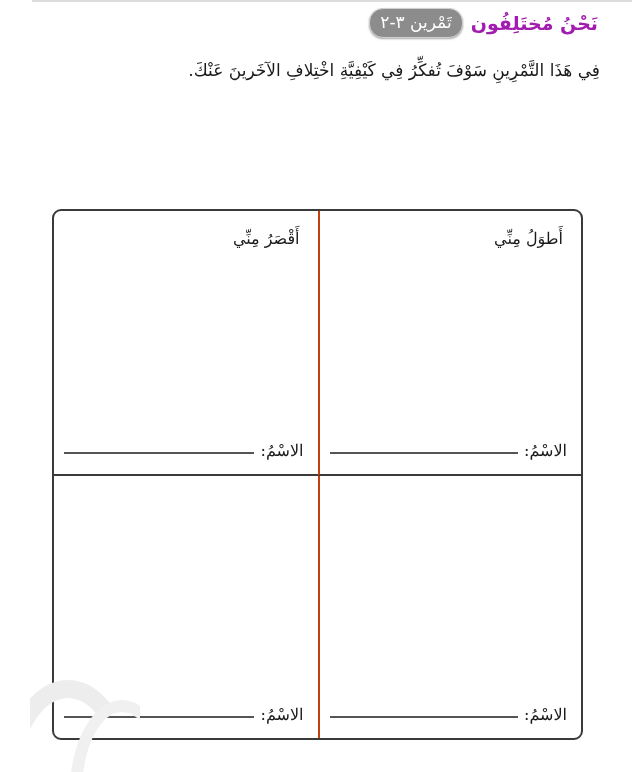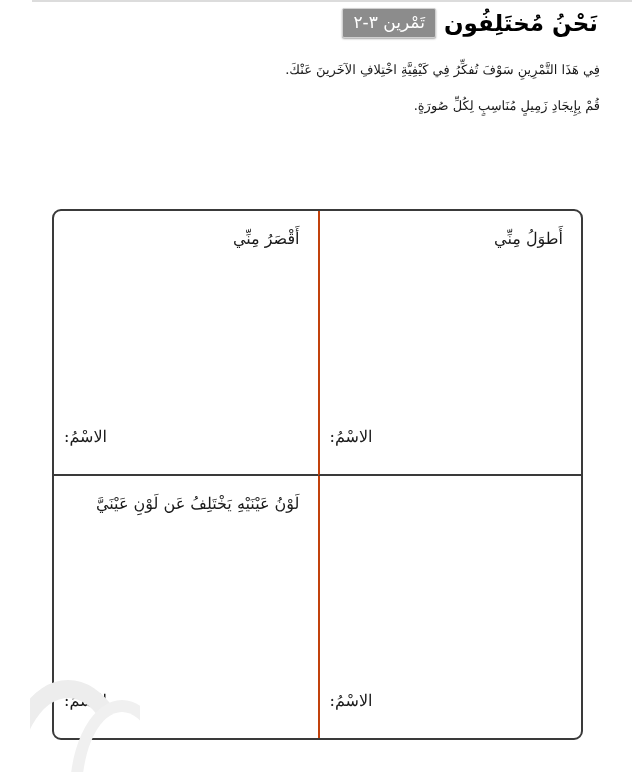--- a/index.html
+++ b/index.html
@@ -3,40 +3,40 @@
 <meta charset="utf-8">
 <style>
   html, body { margin:0; padding:0; }
   body {
     width:644px; height:772px; background:#ffffff; position:relative; overflow:hidden;
     font-family:"DejaVu Sans", sans-serif; color:#1a1a1a;
   }
   .top-rule { position:absolute; left:32px; right:12px; top:0; height:2px; background:#dcdcdc; }
   .header { position:absolute; top:8px; right:46px; display:flex; flex-direction:row-reverse; align-items:center; gap:8px; direction:rtl; }
   .badge {
-    background:#8c8c8c; color:#fff; border-radius:2px; padding:3px 10px 5px 10px;
+    background:#8c8c8c; color:#fff; border-radius:14px; padding:3px 10px 5px 10px;
     font-size:17px; box-shadow:0 1px 2px rgba(0,0,0,0.35); border:1px solid #d0d0d0;
   }
-  .title { font-size:23px; font-weight:bold; color:#000000; }
+  .title { font-size:19px; font-weight:bold; color:#a21caf; }
   .instructions { position:absolute; top:58px; right:44px; width:560px; direction:rtl; text-align:right; }
-  .instructions p { margin:0 0 12px 0; font-family:"DejaVu Serif", serif; font-size:13px; line-height:24px; }
+  .instructions p { margin:0 0 12px 0; font-family:"DejaVu Serif", serif; font-size:17px; line-height:24px; }
   .grid-box {
     position:absolute; left:52px; top:209px; width:531px; height:531px;
     border:2.5px solid #3a3a3a; border-radius:9px; box-sizing:border-box;
     display:grid; grid-template-columns:1fr 1fr; grid-template-rows:265px 1fr; overflow:hidden;
     direction:rtl;
   }
   .cell { position:relative; box-sizing:border-box; }
   .cell.c-right { border-left:2px solid #c2410c; }
   .cell.r-top { border-bottom:2px solid #3a3a3a;padding-left:36px; }
   .cell-label {
     position:absolute; top:18px; right:18px; font-family:"DejaVu Serif", serif; font-size:16px;
   }
   .name-row {
-    position:absolute; bottom:14px; right:14px; left:10px; display:flex; flex-direction:column; align-items:flex-end; gap:6px;
+    position:absolute; bottom:14px; right:14px; left:10px; display:flex; flex-direction:row; align-items:flex-end; gap:6px;
     font-family:"DejaVu Serif", serif; font-size:16px;
   }
   .name-line { flex:1; border-bottom:2px solid #555; height:0; margin-bottom:6px; }
   .watermark {
     position:absolute; left:30px; top:680px; width:110px; height:92px; overflow:hidden; pointer-events:none;
   }
   .watermark .arc1 { position:absolute; left:-30px; top:0; width:100px; height:180px; border-radius:50%; border:18px solid #ededed; border-right-color:transparent; border-bottom-color:transparent; }
   .watermark .arc2 { position:absolute; left:40px; top:20px; width:80px; height:160px; border-radius:50%; border:12px solid #f0f0f0; border-right-color:transparent; border-bottom-color:transparent; }
 </style>
 </head>
@@ -44,21 +44,20 @@
 
 <div class="top-rule"></div>
 
 <div class="header">
   <span class="badge">تَمْرين ٣-٢</span>
   <span class="title">نَحْنُ مُختَلِفُون</span>
 </div>
 
 <div class="instructions">
   <p>فِي هَذَا التَّمْرِينِ سَوْفَ تُفكِّرُ فِي كَيْفِيَّةِ اخْتِلافِ الآخَرينَ عَنْكَ.</p>
-  <p>قُمْ بِإِيجَادِ زَمِيلٍ مُنَاسِبٍ لِكُلِّ صُورَةٍ.</p>
 </div>
 
 <div class="grid-box">
   <div class="cell c-right r-top">
     <span class="cell-label">أَطوَلُ مِنِّي</span>
     <div class="name-row">
       <span>الاسْمُ:</span>
       <span class="name-line"></span>
     </div>
   </div>
@@ -69,21 +68,20 @@
       <span class="name-line"></span>
     </div>
   </div>
   <div class="cell c-right">
     <div class="name-row">
       <span>الاسْمُ:</span>
       <span class="name-line"></span>
     </div>
   </div>
   <div class="cell">
-    <span class="cell-label">لَوْنُ عَيْنَيْهِ يَخْتَلِفُ عَن لَوْنِ عَيْنَيَّ</span>
     <div class="name-row">
       <span>الاسْمُ:</span>
       <span class="name-line"></span>
     </div>
   </div>
 </div>
 
 <div class="watermark">
   <div class="arc1"></div>
   <div class="arc2"></div>

